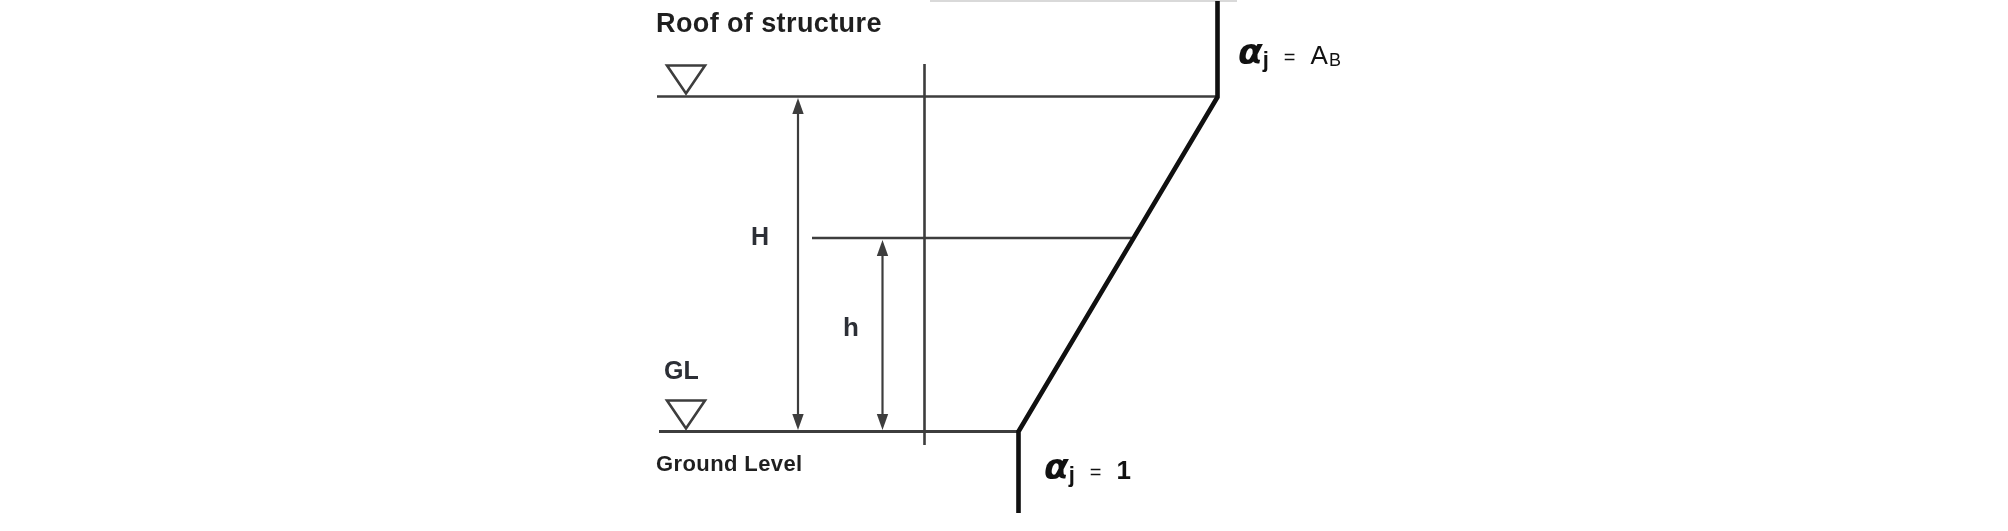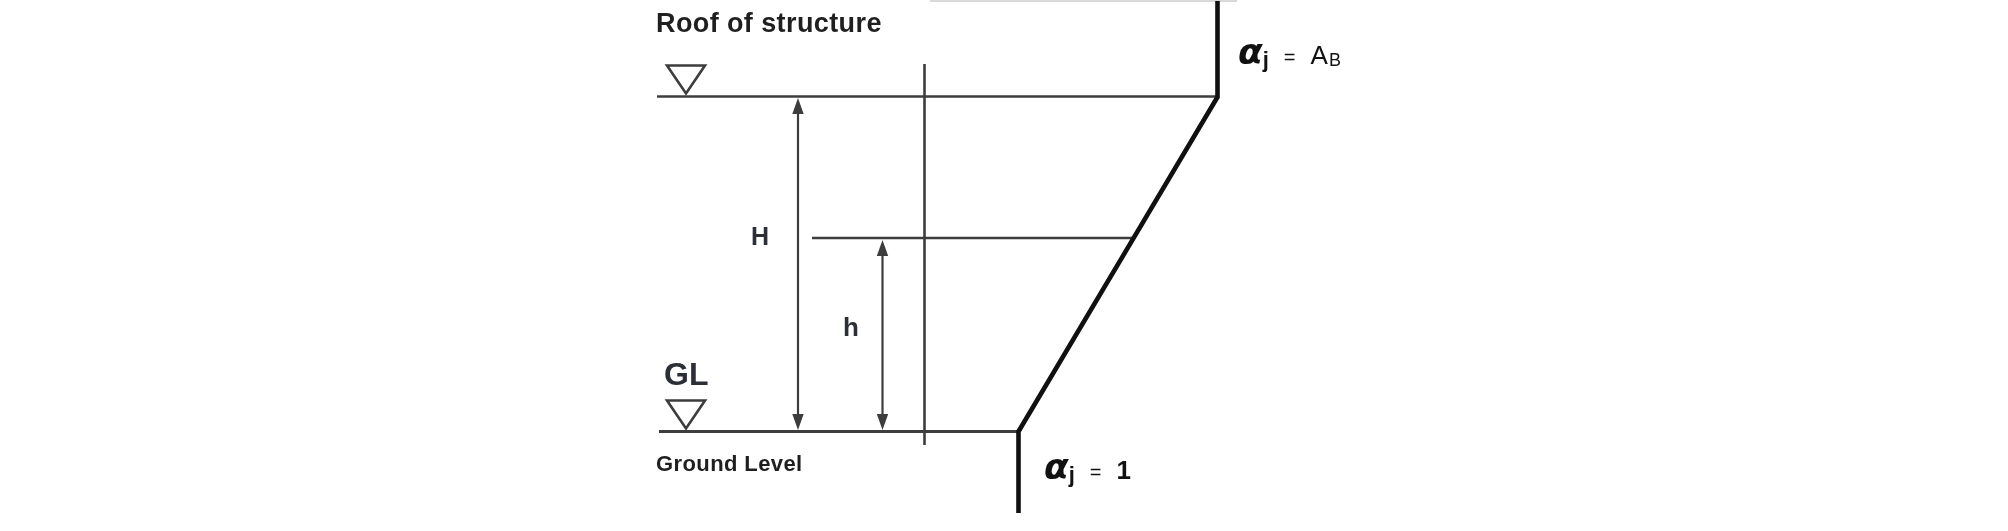--- a/index.html
+++ b/index.html
@@ -10,21 +10,21 @@
     background: #ffffff;
     overflow: hidden;
     font-family: "Liberation Sans", sans-serif;
     color: #1c1c1c;
     text-align: right;
   }
   .stage svg { position: absolute; left: 0; top: 0; }
   .lbl { position: absolute; white-space: nowrap; color: #1f1f1f; }
   .lbl-roof   { left: 656px; top: 8px;   font-size: 27px; font-weight: 700; letter-spacing: 0.4px; }
   .lbl-ground { left: 656px; top: 451px; font-size: 22px; font-weight: 700; letter-spacing: 0.4px; }
-  .lbl-gl     { left: 664px; top: 356px; font-size: 32px; font-weight: 700; color: #2c2f36; }
+  .lbl-gl     { left: 664px; top: 356px; font-size: 25px; font-weight: 700; color: #2c2f36; }
   .lbl-H      { left: 751px; top: 222px; font-size: 25px; font-weight: 700; color: #2c2f36; }
   .lbl-h      { left: 843px; top: 312px; font-size: 26px; font-weight: 700; color: #2c2f36; }
   .alpha-eq {
     position: absolute;
     display: flex;
     align-items: baseline;
     color: #111111;
   }
   .alpha-eq-top    { left: 1238px; top: 34px;  }
   .alpha-eq-bottom { left: 1044px; top: 449px; }

